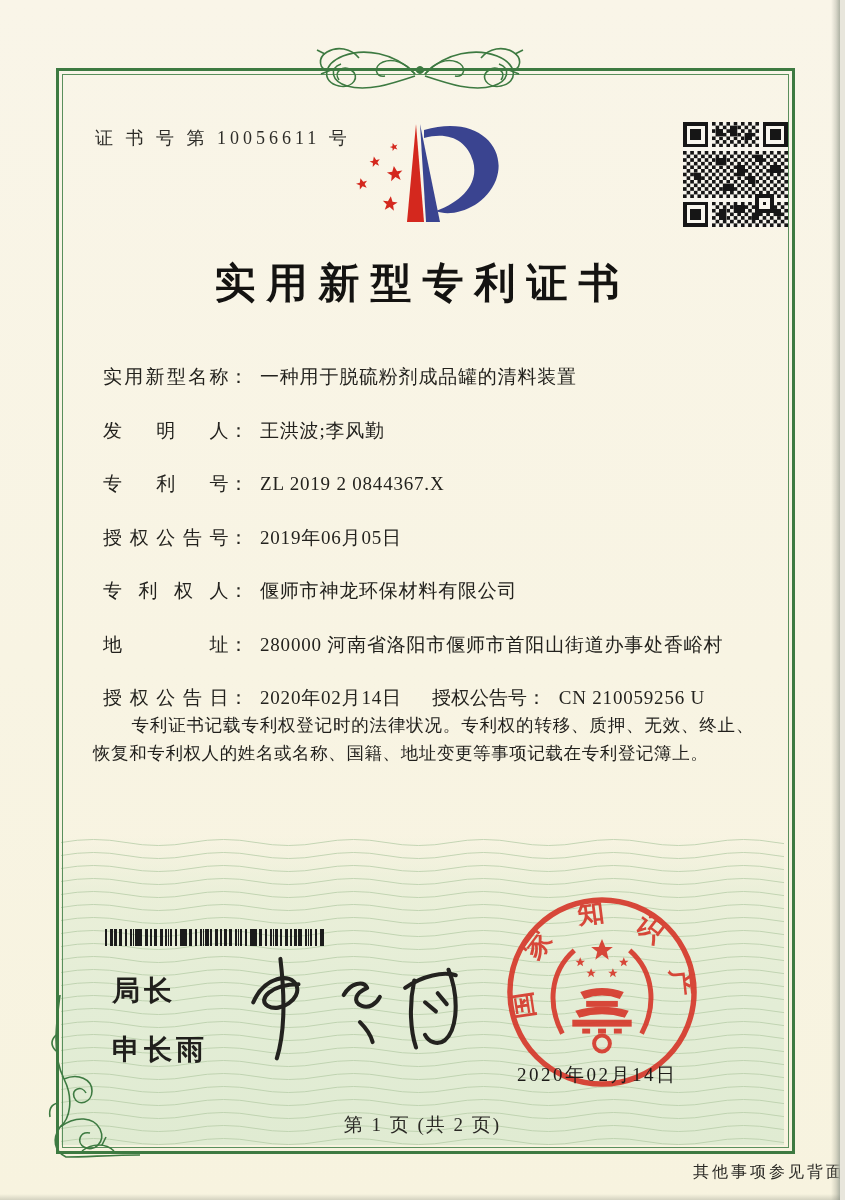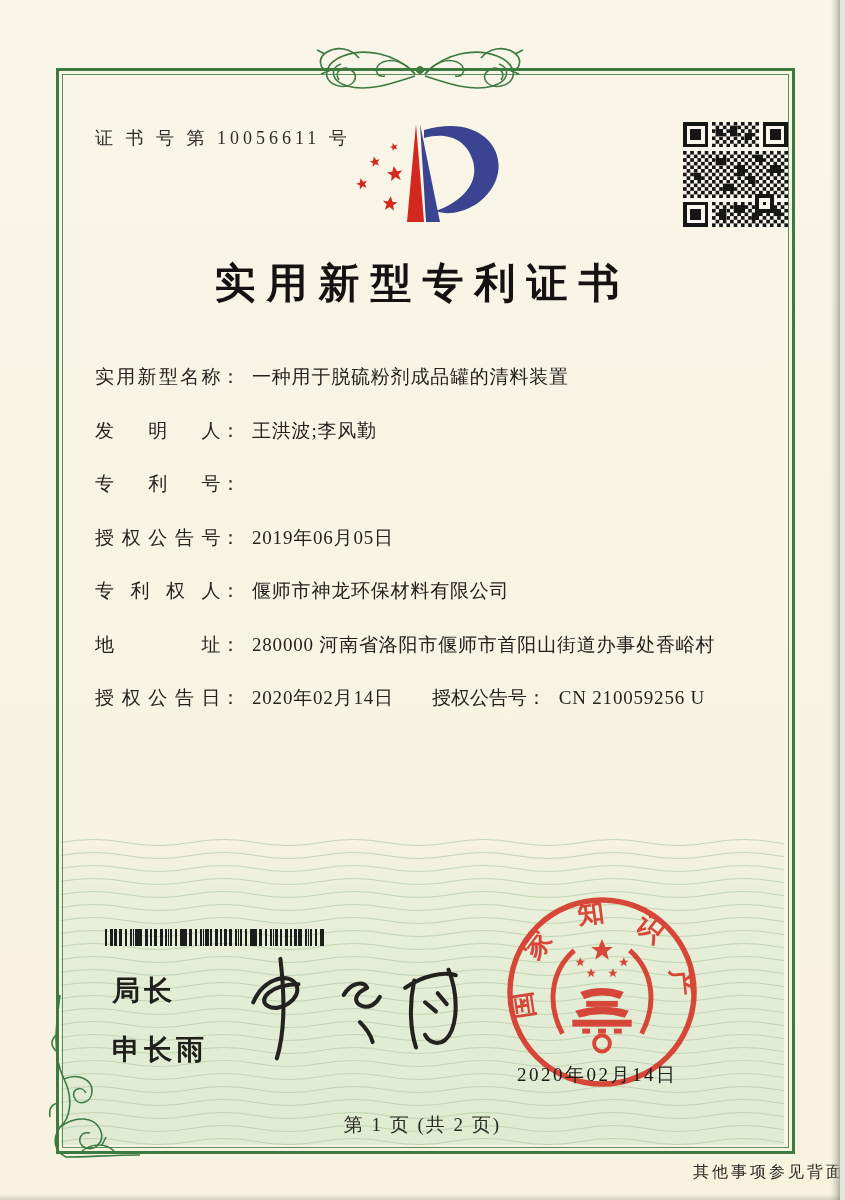--- a/index.html
+++ b/index.html
@@ -24,21 +24,21 @@
   .guilloche svg{display:block;width:100%;height:100%;opacity:.8;}
   
   .cert-no{position:absolute;left:95px;top:126px;font-size:18px;letter-spacing:4px;color:#2d2c28;}
   .logo{position:absolute;left:338px;top:116px;}
   .qr{position:absolute;left:683px;top:122px;width:105px;height:105px;}
   .title{position:absolute;left:56px;top:256px;width:733px;text-align:center;
     font-size:41px;font-weight:700;letter-spacing:11px;color:#141311;}
   
   .fields{position:absolute;left:95px;top:364px;width:662px;font-size:19px;color:#23221e;}
   .frow{display:flex;align-items:baseline;height:26px;margin-bottom:27.5px;position:relative;}
-  .flabel{display:inline-block;width:126px;text-align:justify;text-align-last:justify;letter-spacing:.5px;}
+  .flabel{display:inline-block;width:126px;text-align:justify;text-align-last:justify;letter-spacing:.5px;margin-left:8px;}
   .fcolon{display:inline-block;margin-right:12px;}
   .fvalue{letter-spacing:.8px;white-space:nowrap;}
   .grant-group{position:absolute;left:337px;top:0;white-space:nowrap;}
   .grant-group .fcolon{margin-right:8px;}
   
   .body-text{position:absolute;left:93px;top:712px;width:661px;font-size:17.5px;
     line-height:27.5px;color:#201f1c;text-align:justify;letter-spacing:.6px;}
   .body-text p{margin:0;text-indent:2.2em;}
   
   .barcode{position:absolute;left:105px;top:929px;width:219px;height:17px;
@@ -170,20 +170,21 @@
       <span class="fvalue">一种用于脱硫粉剂成品罐的清料装置</span>
     </div>
     <div class="frow">
       <span class="flabel">发明人</span>
         <span class="fcolon">：</span>
       <span class="fvalue">王洪波;李风勤</span>
     </div>
     <div class="frow">
       <span class="flabel">专利号</span>
         <span class="fcolon">：</span>
+      <span class="fvalue">ZL 2019 2 0844367.X</span>
     </div>
     <div class="frow">
       <span class="flabel">授权公告号</span>
         <span class="fcolon">：</span>
       <span class="fvalue">2019年06月05日</span>
     </div>
     <div class="frow">
       <span class="flabel">专利权人</span>
         <span class="fcolon">：</span>
       <span class="fvalue">偃师市神龙环保材料有限公司</span>
@@ -198,20 +199,21 @@
         <span class="fcolon">：</span>
       <span class="fvalue">2020年02月14日</span>
       <span class="grant-group">
         <span>授权公告号</span><span class="fcolon">：</span>
         <span class="fvalue">CN 210059256 U</span>
       </span>
     </div>
   </div>
 
   <div class="body-text">
+    <p>专利证书记载专利权登记时的法律状况。专利权的转移、质押、无效、终止、恢复和专利权人的姓名或名称、国籍、地址变更等事项记载在专利登记簿上。</p>
   </div>
 
   <div class="barcode"></div>
 
   <div class="officer">
     <div>局长</div>
     <div class="name">申长雨</div>
   </div>
 
   <svg class="signature" width="235" height="118" viewBox="0 0 260 130">

